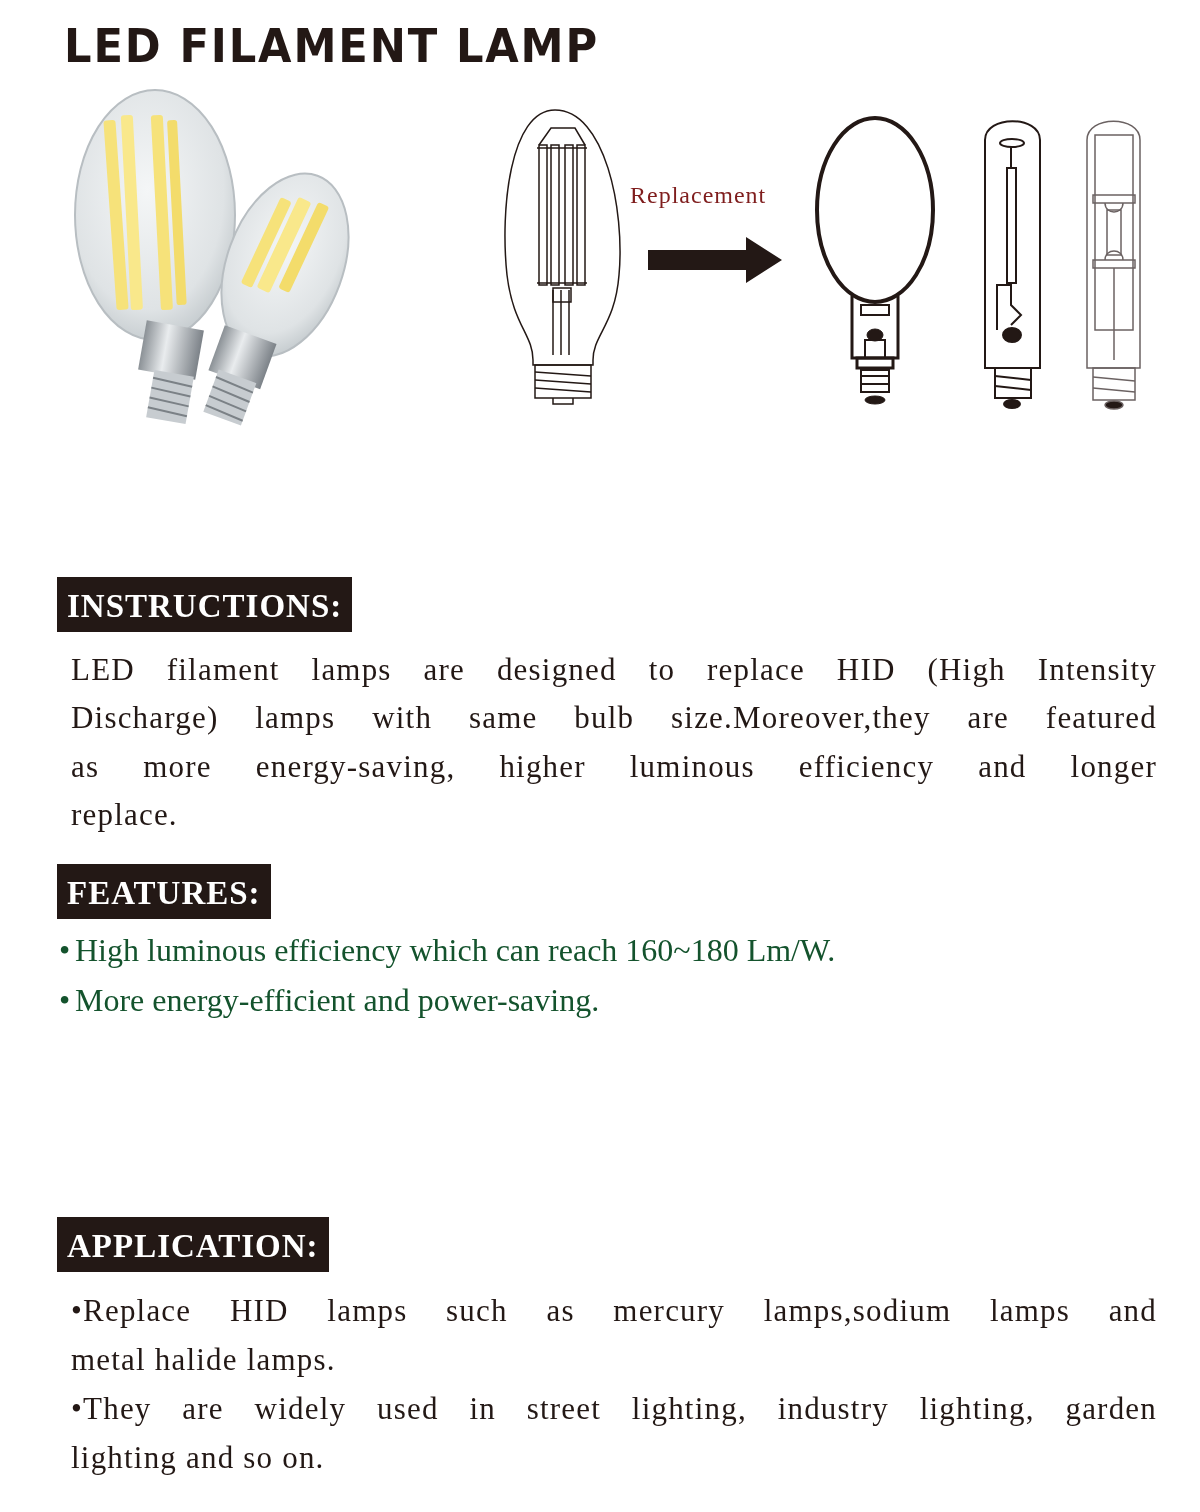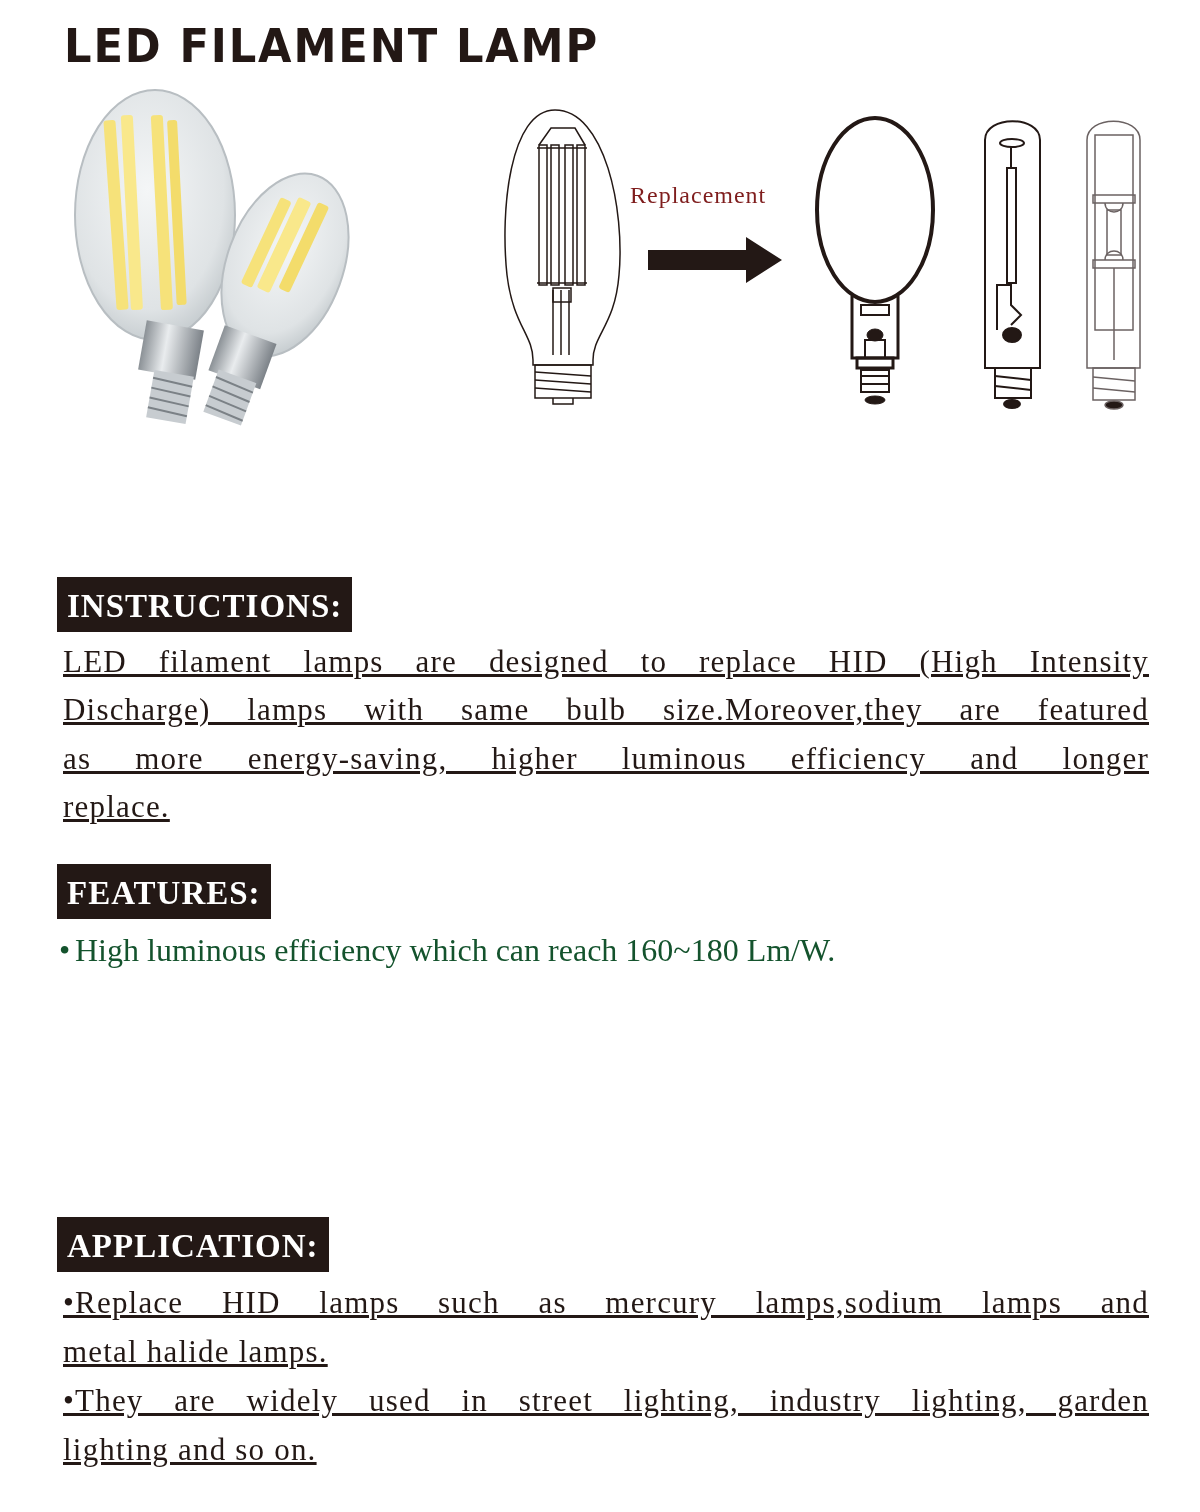--- a/index.html
+++ b/index.html
@@ -19,21 +19,21 @@
   .arrow { position: absolute; left: 648px; top: 237px; width: 134px; height: 46px; }
   .section-label {
     position: absolute; left: 57px; background: #231815; color: #ffffff;
     font-family: "Liberation Serif", serif; font-weight: bold; font-size: 33px;
     letter-spacing: 1px; padding: 0 10px; height: 55px; line-height: 58px;
     box-sizing: border-box;
   }
   .para {
     position: absolute; left: 59px; width: 1086px;
     font-family: "Liberation Serif", serif; font-size: 31px; line-height: 48.5px;
-    text-align: justify; text-align-last: left; letter-spacing: 1.2px; margin: 4px; color: #231815; text-decoration: underline;
+    text-align: justify; text-align-last: left; letter-spacing: 1.2px; margin: 12px; color: #231815;
   }
   .para.last-justify { text-align-last: justify; }
   .feat-list {
     position: absolute; left: 59px; top: 925px; margin: 0; padding: 0; list-style: none;
     font-family: "Liberation Serif", serif; font-size: 32px; line-height: 50px; color: #14532d;
   }
   .bullet { display: inline-block; width: 16px; }
 </style>
 </head>
 <body>
@@ -158,19 +158,20 @@
 
 <div class="section-label" style="top:577px;">INSTRUCTIONS:</div>
 <p class="para last-justify" style="top:634px;">LED filament lamps are designed to replace HID (High Intensity</p>
 <p class="para last-justify" style="top:682px;">Discharge) lamps with same bulb size.Moreover,they are featured</p>
 <p class="para last-justify" style="top:731px;">as more energy-saving, higher luminous efficiency and longer</p>
 <p class="para" style="top:779px;">replace.</p>
 
 <div class="section-label" style="top:864px;">FEATURES:</div>
 <ul class="feat-list">
   <li><span class="bullet">•</span><span>High luminous efficiency which can reach 160~180 Lm/W.</span></li>
+  <li><span class="bullet">•</span><span>More energy-efficient and power-saving.</span></li>
 </ul>
 
 <div class="section-label" style="top:1217px;">APPLICATION:</div>
 <p class="para last-justify" style="top:1275px;">•Replace HID lamps such as mercury lamps,sodium lamps and</p>
 <p class="para" style="top:1324px;">metal halide lamps.</p>
 <p class="para last-justify" style="top:1373px;">•They are widely used in street lighting, industry lighting, garden</p>
 <p class="para" style="top:1422px;">lighting and so on.</p>
 
 </body></html>

